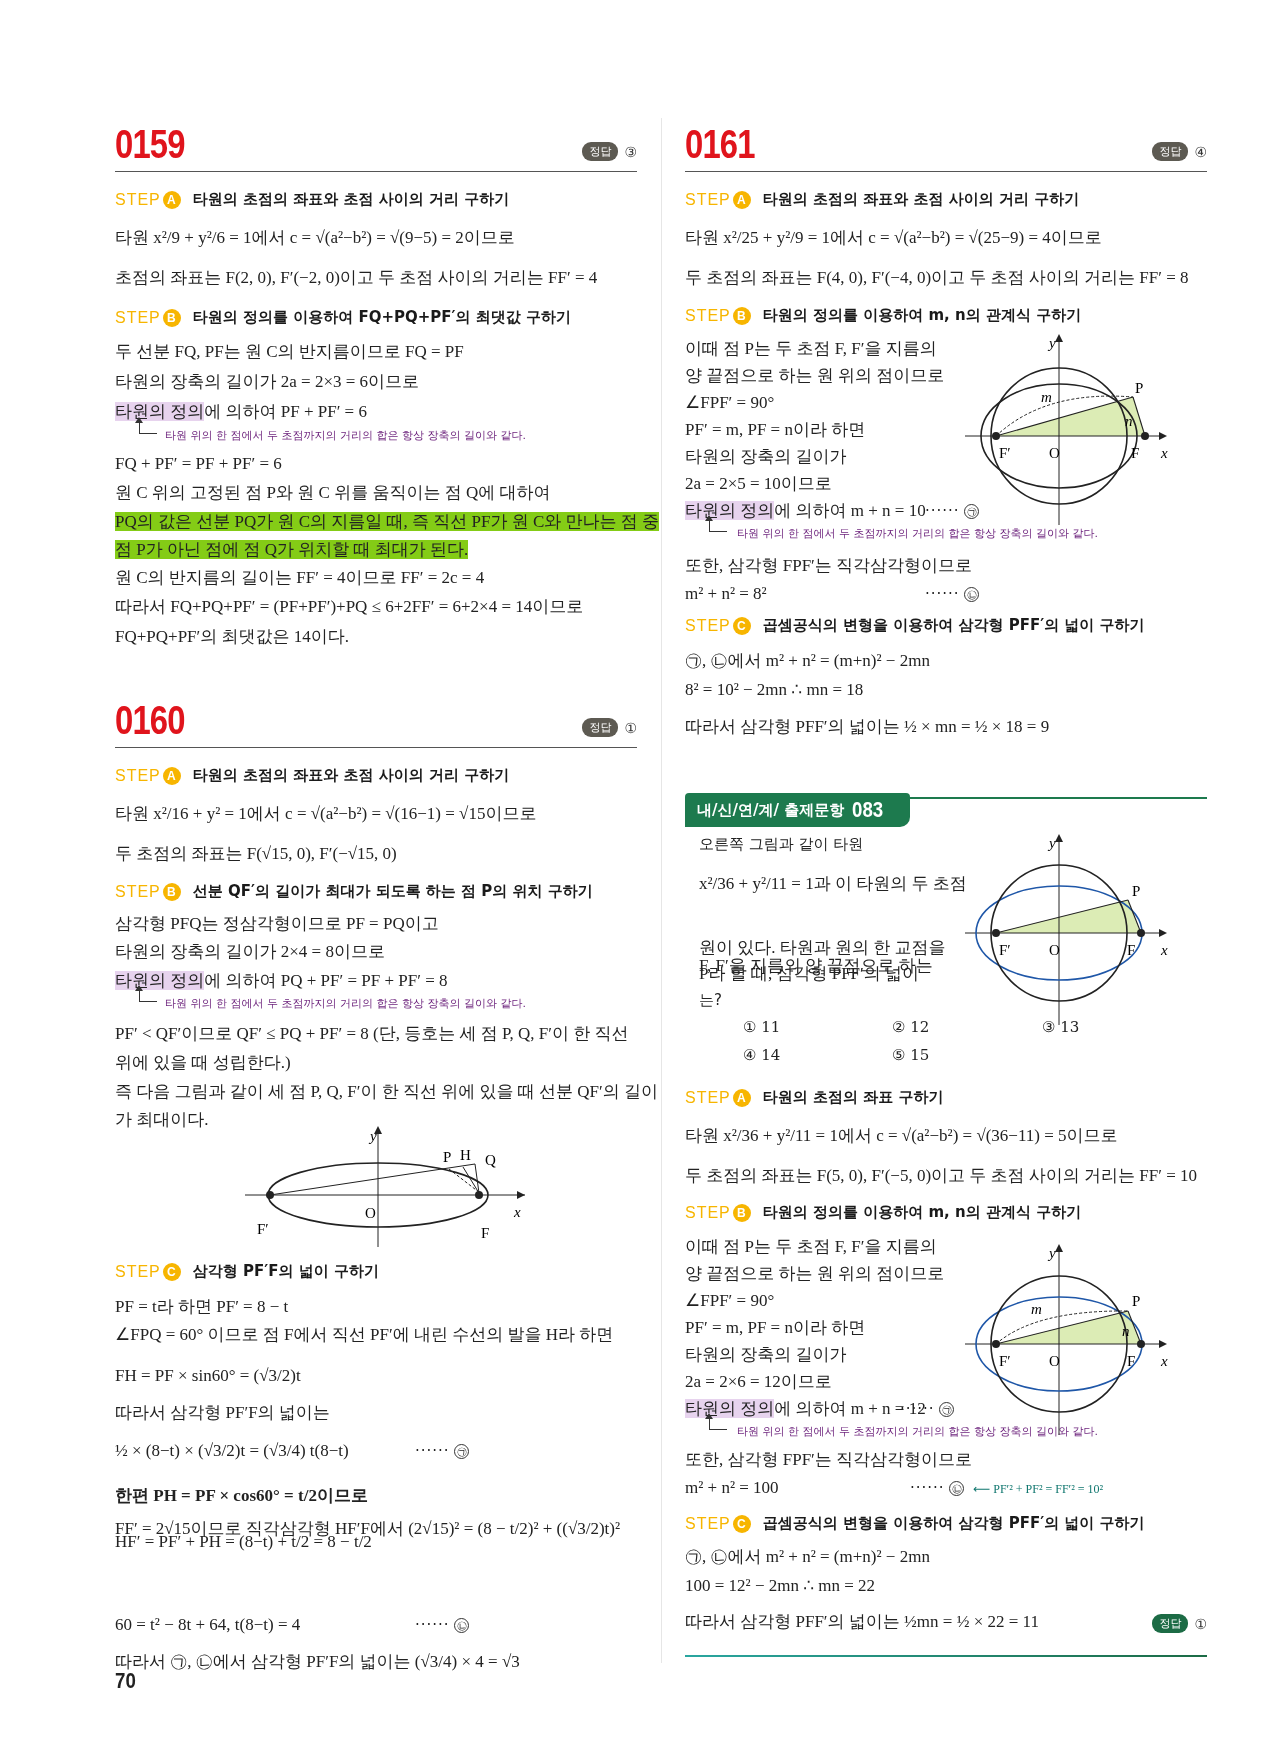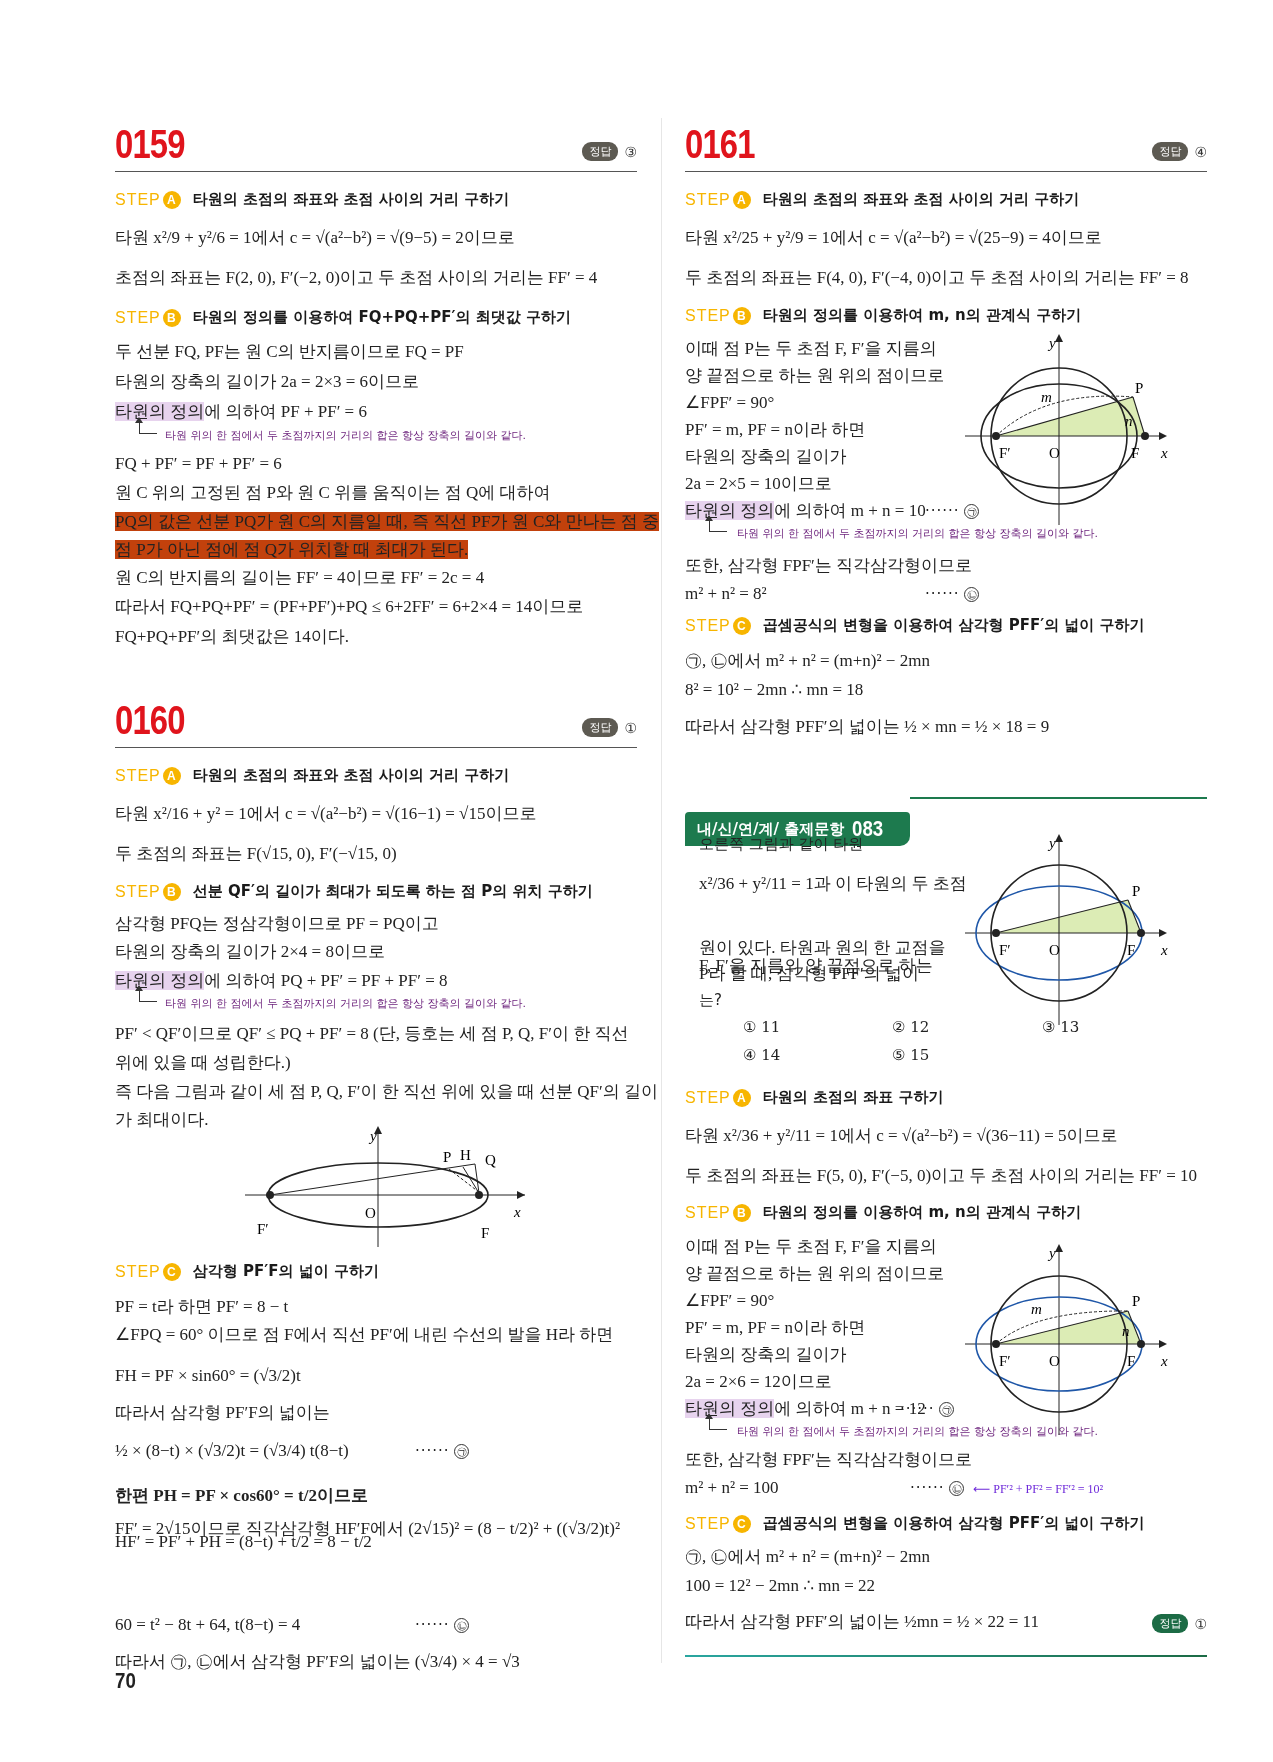--- a/index.html
+++ b/index.html
@@ -19,33 +19,33 @@
   .answer-val { font-family: "DejaVu Serif", serif; font-size: 14px; color: #333; }
 
   .line { position: absolute; left: 0; white-space: nowrap; font-size: 15px; line-height: 20px; color: #222; }
   .math { font-family: "Liberation Serif", serif; font-size: 17px; }
   .step { position: absolute; left: 0; display: flex; align-items: center; gap: 12px; white-space: nowrap; }
   .step-tag { display: flex; align-items: center; font-family: "Liberation Sans", sans-serif; font-size: 16px; color: #f7b500; letter-spacing: 1px; }
   .step-circle { display: inline-block; width: 18px; height: 18px; border-radius: 50%; background: #f7b500; color: #fff; font-size: 12px; font-weight: bold; text-align: center; line-height: 18px; margin-left: 2px; }
   .step-title { font-weight: bold; font-size: 15px; color: #1a1a1a; }
 
   .hl-purple { background: #e7d3ee; }
-  .hl-green { background: #c2410c; font-family: Liberation Serif, serif; }
+  .hl-green { background: #84cc16; font-family: Liberation Serif, serif; }
   .note { position: absolute; white-space: nowrap; font-size: 11px; color: #6a1f7a; }
   .note-arrow { position: absolute; width: 18px; height: 12px; border-left: 1.5px solid #333; border-bottom: 1.5px solid #333; }
   .note-arrow::before { content: ""; position: absolute; left: -5px; top: -5px; border-left: 4px solid transparent; border-right: 4px solid transparent; border-bottom: 6px solid #333; }
   .circ-mark { display: inline-block; width: 15px; height: 15px; border: 1px solid #333; border-radius: 50%; font-size: 10px; text-align: center; line-height: 13px; vertical-align: middle; }
   .dots { letter-spacing: 1px; }
 
   .banner { position: absolute; left: 0; height: 34px; width: 225px; background: #1d7a4e; border-radius: 4px 4px 10px 0; color: #fff; display: flex; align-items: center; gap: 8px; padding-left: 12px; }
   .banner-text { font-size: 15px; font-weight: bold; }
   .banner-num { font-family: "Liberation Sans", sans-serif; font-weight: bold; font-size: 22px; transform: scaleX(0.85); transform-origin: left center; }
   .banner-rule { position: absolute; left: 225px; right: 0; height: 2px; background: #1d7a4e; }
   .choice { position: absolute; font-family: "DejaVu Serif", serif; font-size: 15px; white-space: nowrap; margin-left: 44px; }
-  .red-note { position: absolute; color: #6d28d9; font-family: "Liberation Serif", serif; font-size: 12px; white-space: nowrap; }
+  .red-note { position: absolute; color: #0f766e; font-family: "Liberation Serif", serif; font-size: 12px; white-space: nowrap; }
   .end-rule { position: absolute; left: 0; right: 0; height: 2px; background: linear-gradient(90deg, #2aa6a0, #1c6b45); }
 
   .page-num { position: absolute; left: 115px; top: 1668px; font-family: "Liberation Sans", sans-serif; font-weight: bold; font-size: 22px; color: #222; transform: scaleX(0.85); transform-origin: left; }
   .fig { position: absolute; }
   .fig text { font-family: "Liberation Serif", serif; }
 </style>
 </head>
 <body>
 
 <div class="divider-v"></div>
@@ -236,21 +236,21 @@
     <span class="step-tag">
         <span>STEP</span>
         <span class="step-circle">C</span>
       </span>
     <span class="step-title">곱셈공식의 변형을 이용하여 삼각형 PFF′의 넓이 구하기</span>
   </div>
   <div class="line math" style="top:651px;">㉠, ㉡에서 m² + n² = (m+n)² − 2mn</div>
   <div class="line math" style="top:680px;">8² = 10² − 2mn     ∴ mn = 18</div>
   <div class="line math" style="top:717px;">따라서 삼각형 PFF′의 넓이는 ½ × mn = ½ × 18 = 9</div>
 
-  <div class="banner" style="top:812px;align-items:center;">
+  <div class="banner" style="top:793px;align-items:center;">
     <span class="banner-text">내/신/연/계/ 출제문항</span>
     <span class="banner-num">083</span>
   </div>
   <div class="banner-rule" style="top:797px;"></div>
 
   <div class="line" style="top:834px; left:14px;">오른쪽 그림과 같이 타원</div>
   <div class="line math" style="top:874px; left:14px;">x²/36 + y²/11 = 1과 이 타원의 두 초점</div>
   <div class="line math" style="top:912px; left:14px;margin-top:44px;">F, F′을 지름의 양 끝점으로 하는</div>
   <div class="line math" style="top:938px; left:14px;">원이 있다. 타원과 원의 한 교점을</div>
   <div class="line math" style="top:964px; left:14px;">P라 할 때, 삼각형 PFF′의 넓이</div>

